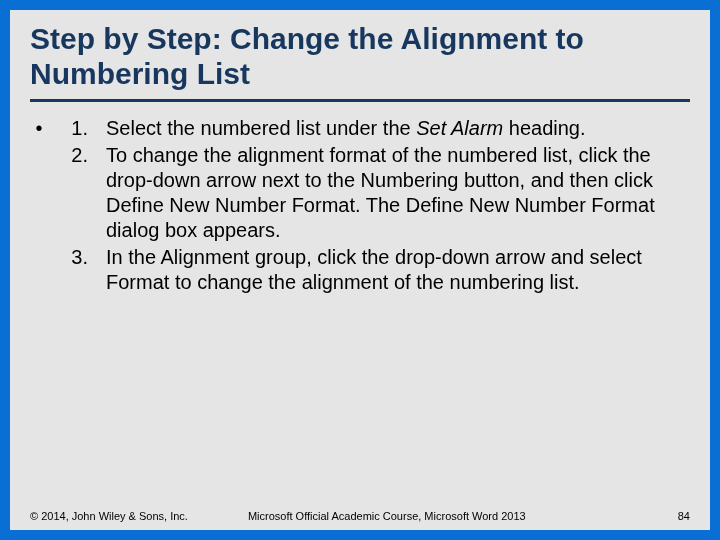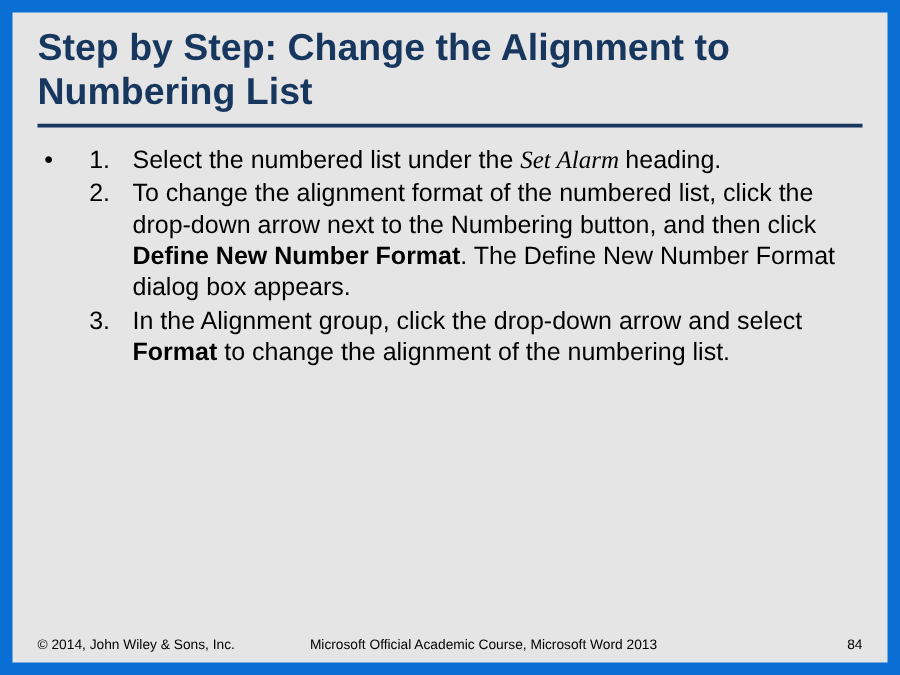--- a/index.html
+++ b/index.html
@@ -59,25 +59,24 @@
     margin-top: 2px;
   }
   .step-num {
     flex: 0 0 30px;
     text-align: right;
   }
   .step-text {
     flex: 1 1 auto;
   }
   .run-bold {
-    font-weight: bold;
+    font-weight: normal;
   }
   .run-italic {
     font-style: italic;
-    font-family: Liberation Serif, serif;
   }
   .footer {
     position: absolute;
     left: 20px;
     right: 20px;
     bottom: 8px;
     display: flex;
     align-items: flex-end;
     font-size: 11px;
     color: #000;

